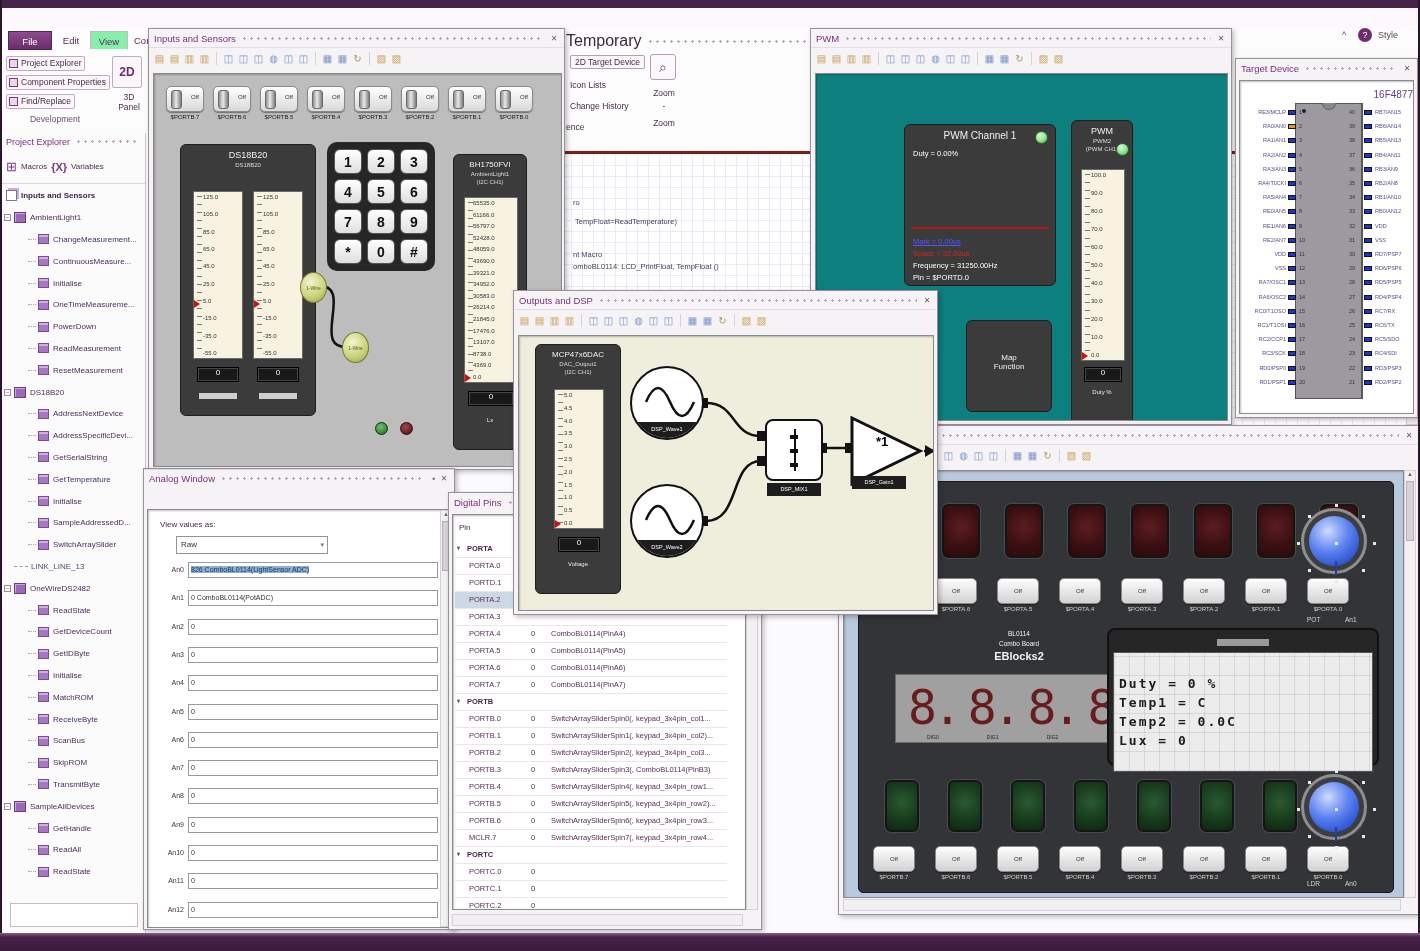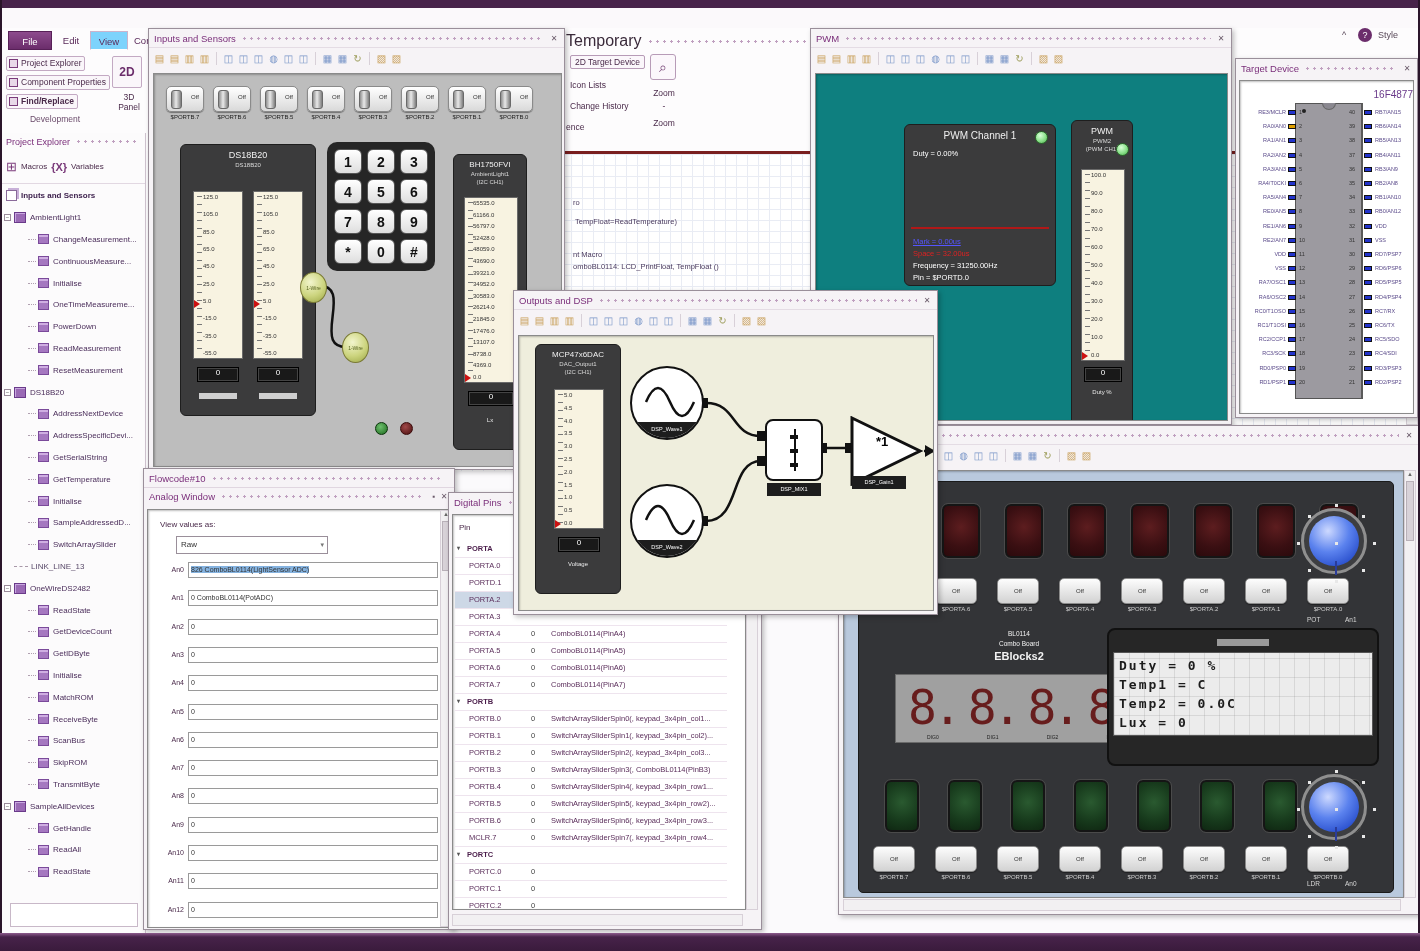--- a/index.html
+++ b/index.html
@@ -16,21 +16,21 @@
   
   .titlebar{left:2px;top:8px;width:1416px;height:20px;background:#fbf9fb;z-index:5;}
   .appicon{left:10px;top:11px;width:13px;height:13px;background:#5a2a5a;border:1px solid #3a143a;}
   .tb-ic{top:9px;width:16px;height:16px;color:#7a5a7a;font-size:11px;line-height:16px;text-align:center;}
   .maintitle{left:400px;top:11px;width:620px;text-align:center;font-size:9.5px;color:#5c475c;}
   .winctl{top:10px;font-size:10px;color:#5a4a5a;width:18px;text-align:center;}
   
   .ribbonbg{left:2px;top:28px;width:1416px;height:123px;background:#fdfcfd;z-index:1;}
   .tab{top:31px;height:19px;font-size:9.5px;line-height:19px;text-align:center;color:#5a2a5a;z-index:5;}
   .tab-file{left:8px;width:44px;background:linear-gradient(#8d4b8d,#6b2d6b);color:#fff;border:1px solid #572057;}
-  .tab-active{background:#7dd3fc;border:1px solid #cbb3cb;border-bottom-color:#fff;}
+  .tab-active{background:#86efac;border:1px solid #cbb3cb;border-bottom-color:#fff;}
   .rbtn{left:6px;height:15px;border:1px solid #c3a9c3;border-radius:2px;background:#faf6fa;
     font-size:8.5px;line-height:13px;color:#4a2a4a;padding:0 3px 0 14px;z-index:5;white-space:nowrap;}
   .rbtn .ric{position:absolute;left:2px;top:2px;width:9px;height:9px;border:1px solid #7a3a7a;background:#e8d8e8;}
   .devlabel{left:10px;top:114px;width:90px;text-align:center;font-size:8.5px;color:#6a4a6a;z-index:5;}
   .btn2d{left:112px;top:56px;width:30px;height:32px;border:1px solid #c3a9c3;border-radius:2px;
     font-size:12px;font-weight:bold;color:#6b2d6b;text-align:center;line-height:30px;background:#faf6fa;z-index:5;}
   .btn3d{left:112px;top:92px;width:34px;font-size:8.5px;color:#4a2a4a;text-align:center;line-height:10px;z-index:5;}
   .ribbon-right{top:30px;font-size:9px;color:#5a4a5a;z-index:5;}
   .helpdot{left:1358px;top:28px;width:14px;height:14px;border-radius:50%;background:#6b2d6b;color:#fff;
     font-size:9px;text-align:center;line-height:14px;z-index:5;}
@@ -184,21 +184,21 @@
   .knoblbl{position:absolute;font-size:6.5px;color:#d8d8d8;}
   .btext{position:absolute;color:#f2f2f2;text-align:center;white-space:nowrap;}
   .seg7{position:absolute;background:#a0a0a0;border:1px solid #6a6a6a;display:flex;gap:10px;padding:6px 12px 2px 12px;}
   .segd{text-align:center;}
   .segd .dg{font-family:"DejaVu Sans Mono",monospace;font-size:48px;line-height:52px;color:rgba(96,14,14,0.9);
     letter-spacing:-4px;}
   .segd .dl{font-size:5px;color:#222;margin-top:1px;}
   .lcd{position:absolute;background:#262626;border:2px solid #111;border-radius:8px;padding:4px;}
   .lcdhead{height:18px;position:relative;}
   .lcdhead .hb{position:absolute;left:40%;right:40%;top:5px;height:7px;background:#9a9a9a;}
-  .lcdscr{background:#ececec;border:1px solid #555;padding:3px 5px;
+  .lcdscr{background:#ececec;border:1px solid #555;padding:21px 5px;
     background-image:repeating-linear-gradient(90deg,rgba(120,120,120,0.18) 0 1px,transparent 1px 15px),
                      repeating-linear-gradient(0deg,rgba(120,120,120,0.18) 0 1px,transparent 1px 19px);}
   .lcdline{font-family:"DejaVu Sans Mono",monospace;font-weight:bold;font-size:13px;line-height:19px;color:#1c1c1c;
     letter-spacing:2px;white-space:pre;}
   
   .svgwire{position:absolute;pointer-events:none;}
 </style>
 </head>
 <body>
 
@@ -222,21 +222,21 @@
   <div class="abs winctl" style="left:1376px;">❐</div>
   <div class="abs winctl" style="left:1400px;">✕</div>
 
   <div class="abs tab tab-file">File</div>
   <div class="abs tab" style="left:56px;width:30px;">Edit</div>
   <div class="abs tab tab-active" style="left:90px;width:38px;">View</div>
   <div class="abs tab" style="left:130px;width:36px;">Comm</div>
 
   <div class="abs rbtn" style="top:56px;"><span class="ric"></span><span>Project Explorer</span></div>
   <div class="abs rbtn" style="top:75px;"><span class="ric"></span><span>Component Properties</span></div>
-  <div class="abs rbtn" style="top:94px;font-weight:bold;"><span class="ric"></span><span>Find/Replace</span></div>
+  <div class="abs rbtn" style="top:94px;"><span class="ric"></span><span>Find/Replace</span></div>
   <div class="abs devlabel">Development</div>
   <div class="abs btn2d">2D</div>
   <div class="abs btn3d">3D Panel</div>
 
   <div class="abs tmp-title">
     <span class="wt">Temporary</span>
     <span class="pat"></span>
   </div>
   <div class="abs vitem vitem-box" style="top:55px;">2D Target Device</div>
   <div class="abs vitem" style="top:80px;">Icon Lists</div>
@@ -452,20 +452,24 @@
               <span>40.0</span>
               <span>30.0</span>
               <span>20.0</span>
               <span>10.0</span>
               <span>0.0</span>
             </span>
           <span class="vmarker" style="top:182px;"></span>
         </div>
         <div class="valbox" style="left:12px;top:246px;width:38px;height:15px;">0</div>
         <div class="dp-foot" style="left:0;right:0;top:268px;">Duty %</div>
+      </div>
+      <div class="dpanel" style="left:150px;top:246px;width:86px;height:92px;">
+        <div style="text-align:center;font-size:8px;margin-top:32px;">Map</div>
+        <div style="text-align:center;font-size:8px;">Function</div>
       </div>
     </div>
   </div>
 
   <div class="fwin" style="left:1235px;top:58px;width:183px;height:360px;z-index:11;">
     <div class="ftitle">
       <span class="wt">Target Device</span>
       <span class="pat"></span>
       <span class="wclose">✕</span>
     </div>
@@ -946,24 +950,20 @@
         </div>
         <div class="knoblbl" style="left:448px;top:398px;">LDR</div>
         <div class="knoblbl" style="left:486px;top:398px;">An0</div>
       </div>
     </div>
     <div class="vscroll" style="right:3px;top:44px;height:428px;">▲<div class="vthumb" style="top:10px;height:60px;"></div></div>
     <div class="hscroll" style="left:4px;right:18px;bottom:3px;"></div>
   </div>
 
   <div class="fwin" style="left:143px;top:468px;width:312px;height:462px;z-index:14;">
-    <div class="ftitle">
-      <span class="wt">Flowcode#10</span>
-      <span class="pat"></span>
-    </div>
     <div class="ftitle" style="border-top:1px solid #e0d6e0;">
       <span class="wt">Analog Window</span>
       <span class="pat"></span>
       <span class="wclose">▪</span>
       <span class="wclose">✕</span>
     </div>
     <div class="fcanvas" style="left:3px;top:40px;width:306px;height:419px;background:#fff;">
       <div class="alabel" style="left:12px;top:10px;">View values as:</div>
       <div class="dropdown" style="left:28px;top:26px;width:152px;">
         <span>Raw</span><span class="dar">▾</span>

